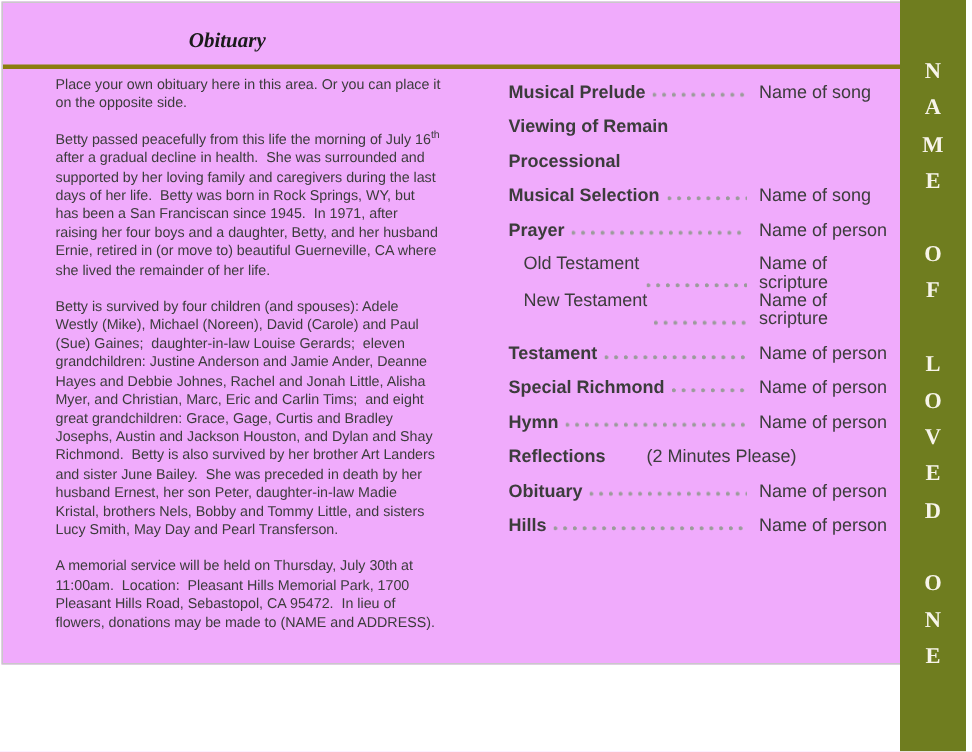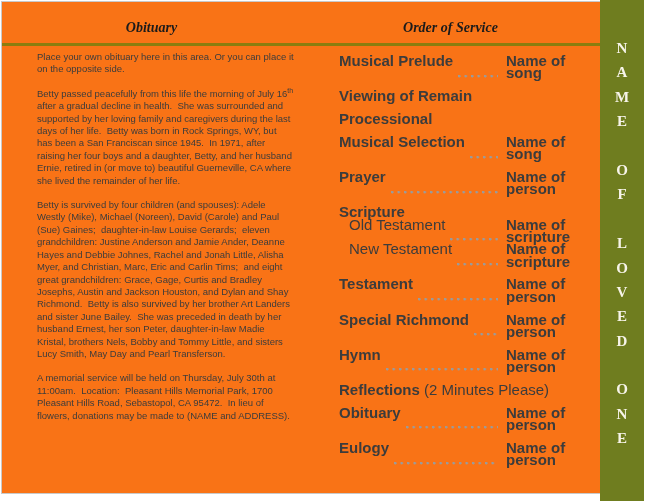--- a/index.html
+++ b/index.html
@@ -1,74 +1,73 @@
 <!DOCTYPE html>
 <html><head>
 <meta charset="utf-8">
 <style>
   html,body { margin:0; padding:0; background:#ffffff; }
   .canvas {
     position:relative; width:648px; height:501px; background:#ffffff;
     font-family:"Liberation Sans","DejaVu Sans",sans-serif; overflow:hidden;
   }
   .page {
-    position:absolute; left:1px; top:1px; width:600px; height:493px;
-    border:1px solid #c9c9c9; background:#f97316; box-sizing:border-box;
+    position:absolute; left:1px; top:1px; width:600px; height:442px;
+    border:1px solid #c9c9c9; background:#f0abfc; box-sizing:border-box;
   }
   .header-row {
     position:absolute; top:18px; left:0; width:100%; display:flex;
   }
   .header-cell {
     width:50%; text-align:center;
     font-family:"Liberation Serif","DejaVu Serif",serif;
     font-style:italic; font-weight:bold; font-size:14px; color:#1b1b1b;
   }
   .rule {
     position:absolute; top:41px; left:0; width:100%; height:3px; background:#8B7D0E;
   }
   .columns { position:absolute; top:49px; left:0; width:100%; display:flex; }
   .col-left {
     margin-left:35px; width:257px; font-size:9.5px; line-height:12.4px;
     color:#3c3c3c; white-space:pre-wrap;
   }
   .col-left p { margin:0 0 12px 0; }
-  .col-right { margin-left:45px; width:253px; padding-top:4px; font-size:15px; color:#3c3c3c; }
+  .col-right { margin-left:45px; width:253px; padding-top:4px; font-size:12px; color:#3c3c3c; }
   .svc-row { display:flex; line-height:12.3px; margin-bottom:10.6px; }
   .svc-row.sub { margin-bottom:0; }
   .svc-row.sub .svc-label { font-weight:normal; padding-left:10px; }
   .svc-row.group-head { margin-bottom:0; }
   .svc-group { margin-bottom:10.6px; }
   .svc-label { font-weight:bold; white-space:pre; }
-  .svc-suffix { font-weight:normal; white-space:pre; }
+  .svc-suffix { font-weight:normal; white-space:pre;padding-left:24px; }
   .svc-leader {
     flex:1; align-self:flex-end; height:8px; margin:0 8px 0 5px;
     background-image:radial-gradient(circle at 1.2px 4.2px, #9b9b9b 1.05px, rgba(0,0,0,0) 1.6px);
     background-size:6.5px 8px; background-repeat:repeat-x;
   }
-  .svc-value { width:86px; flex:0 0 86px; font-weight:bold; }
+  .svc-value { width:86px; flex:0 0 86px; font-weight:normal; }
   .sidebar {
     position:absolute; left:600px; top:0; width:44px; height:501px;
     background:#6F7D1F; display:flex; flex-direction:column; align-items:center;
     padding-top:37px; box-sizing:border-box;
   }
   .sidebar .vletter {
     height:24.4px; line-height:22px; text-align:center;
     font-family:"Liberation Serif","DejaVu Serif",serif; font-weight:bold;
     font-size:15px; color:#F7F4E9;
   }
   sup { font-size:7px; line-height:0; }
 </style>
 </head>
 <body>
 
 <div class="canvas">
   <div class="page">
     <div class="header-row">
       <div class="header-cell">Obituary</div>
-      <div class="header-cell">Order of Service</div>
     </div>
     <div class="rule"></div>
     <div class="columns">
       <div class="col-left" id="obituary-col"><p><span>Place your own obituary here in this area. Or you can place it on the opposite side.</span></p><p><span>Betty passed peacefully from this life the morning of July 16</span><sup>th</sup><span> after a gradual decline in health.  She was surrounded and supported by her loving family and caregivers during the last days of her life.  Betty was born in Rock Springs, WY, but has been a San Franciscan since 1945.  In 1971, after raising her four boys and a daughter, Betty, and her husband Ernie, retired in (or move to) beautiful Guerneville, CA where she lived the remainder of her life.</span></p><p><span>Betty is survived by four children (and spouses): Adele Westly (Mike), Michael (Noreen), David (Carole) and Paul (Sue) Gaines;  daughter-in-law Louise Gerards;  eleven grandchildren: Justine Anderson and Jamie Ander, Deanne Hayes and Debbie Johnes, Rachel and Jonah Little, Alisha Myer, and Christian, Marc, Eric and Carlin Tims;  and eight great grandchildren: Grace, Gage, Curtis and Bradley Josephs, Austin and Jackson Houston, and Dylan and Shay Richmond.  Betty is also survived by her brother Art Landers and sister June Bailey.  She was preceded in death by her husband Ernest, her son Peter, daughter-in-law Madie Kristal, brothers Nels, Bobby and Tommy Little, and sisters Lucy Smith, May Day and Pearl Transferson.</span></p><p><span>A memorial service will be held on Thursday, July 30th at 11:00am.  Location:  Pleasant Hills Memorial Park, 1700 Pleasant Hills Road, Sebastopol, CA 95472.  In lieu of flowers, donations may be made to (NAME and ADDRESS).</span></p></div>
       <div class="col-right" id="service-col">
           <div class="svc-row">
             <span class="svc-label">Musical Prelude</span>
             <span class="svc-leader"></span>
             <span class="svc-value">Name of song</span>
           </div>
@@ -82,23 +81,20 @@
             <span class="svc-label">Musical Selection</span>
             <span class="svc-leader"></span>
             <span class="svc-value">Name of song</span>
           </div>
           <div class="svc-row">
             <span class="svc-label">Prayer</span>
             <span class="svc-leader"></span>
             <span class="svc-value">Name of person</span>
           </div>
           <div class="svc-group">
-            <div class="svc-row group-head">
-              <span class="svc-label">Scripture</span>
-            </div>
             <div class="svc-row sub">
               <span class="svc-label">Old Testament</span>
               <span class="svc-leader"></span>
               <span class="svc-value">Name of scripture</span>
             </div>
             <div class="svc-row sub">
               <span class="svc-label">New Testament</span>
               <span class="svc-leader"></span>
               <span class="svc-value">Name of scripture</span>
             </div>
@@ -121,21 +117,21 @@
           <div class="svc-row">
             <span class="svc-label">Reflections</span>
             <span class="svc-suffix"> (2 Minutes Please)</span>
           </div>
           <div class="svc-row">
             <span class="svc-label">Obituary</span>
             <span class="svc-leader"></span>
             <span class="svc-value">Name of person</span>
           </div>
           <div class="svc-row">
-            <span class="svc-label">Eulogy</span>
+            <span class="svc-label">Hills</span>
             <span class="svc-leader"></span>
             <span class="svc-value">Name of person</span>
           </div>
         </div>
     </div>
   </div>
   <div class="sidebar" id="sidebar" style="background: rgb(111, 125, 31);">
       <div class="vletter" style="color: rgb(247, 244, 233);">N</div>
       <div class="vletter" style="color: rgb(247, 244, 233);">A</div>
       <div class="vletter" style="color: rgb(247, 244, 233);">M</div>

